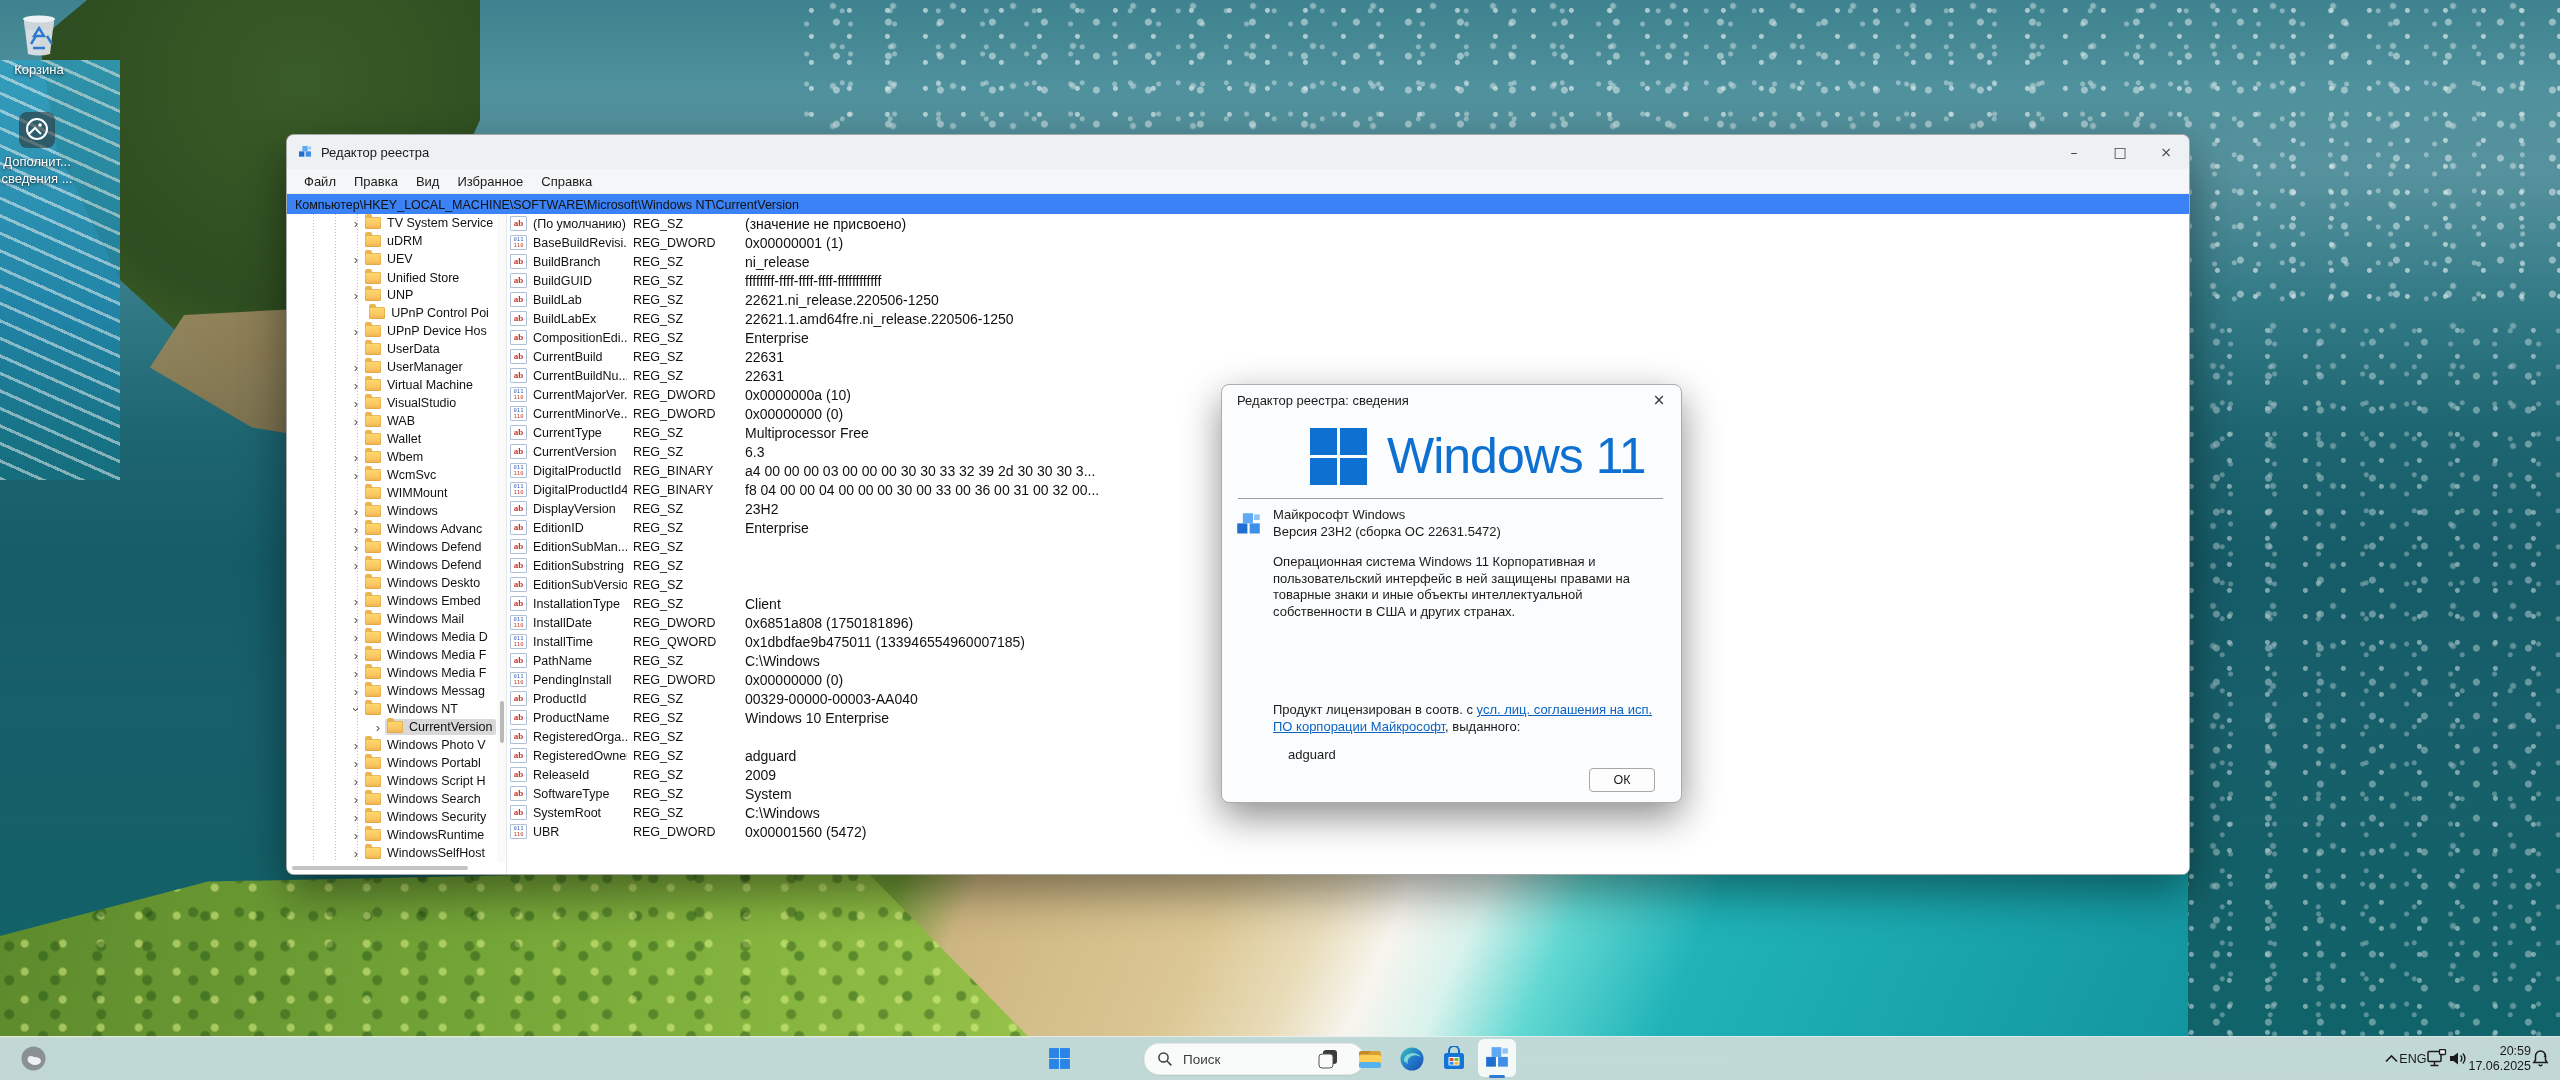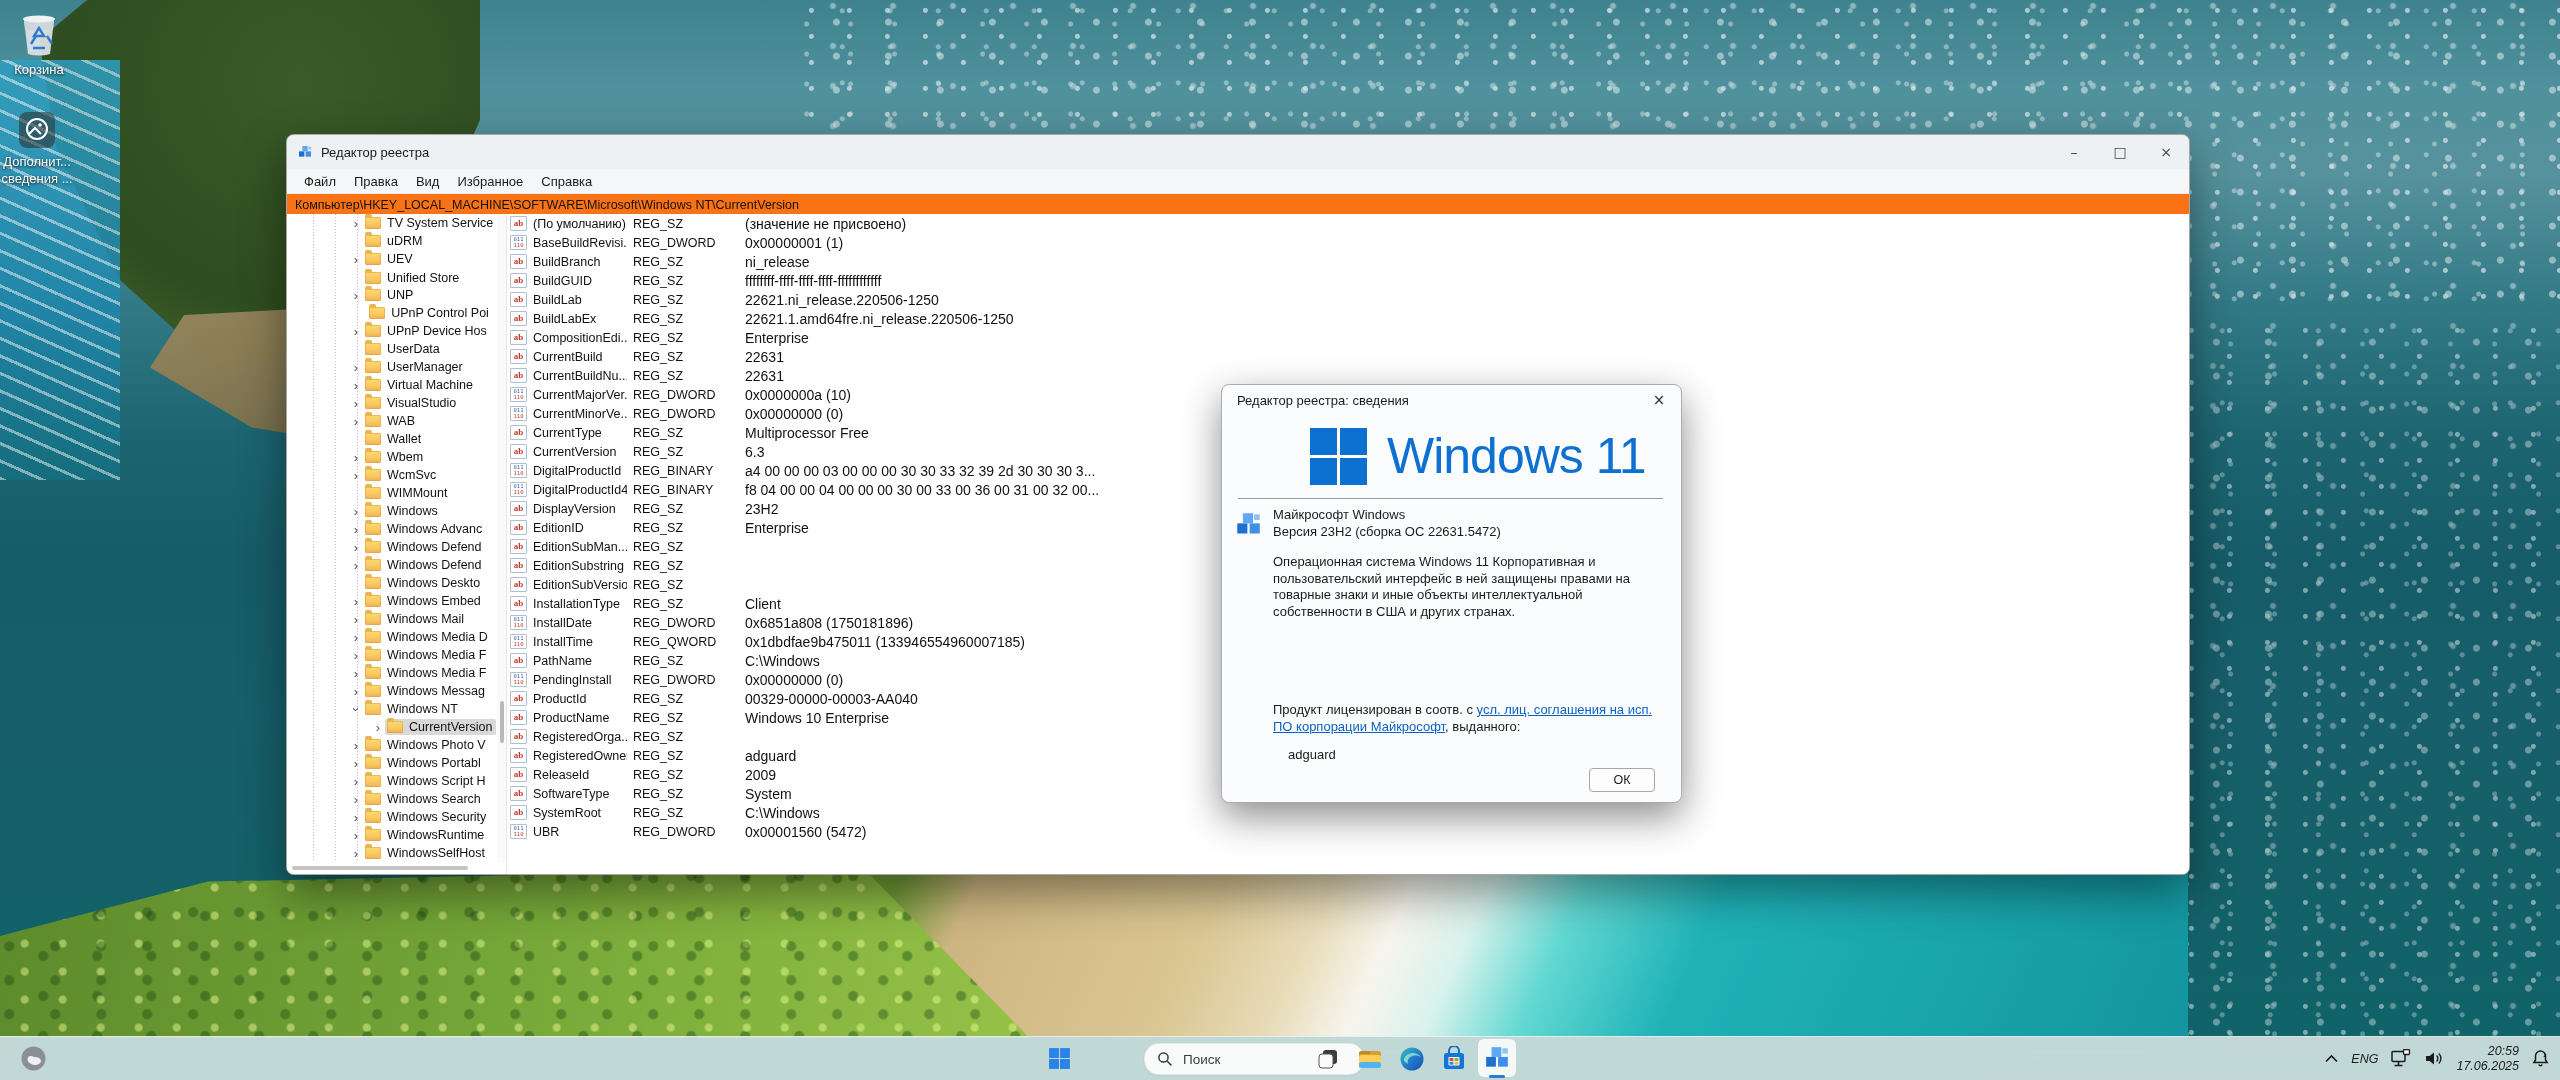--- a/index.html
+++ b/index.html
@@ -41,21 +41,21 @@
   
   #regwin{left:286px;top:134px;width:1902px;height:739px;background:#fff;border:1px solid rgba(60,60,60,.45);
     border-radius:8px;box-shadow:0 18px 45px rgba(0,0,0,.42);overflow:hidden;}
   #titlebar{height:34px;background:#eef1f4;display:flex;align-items:center;}
   #titlebar .ttl{font-size:13px;color:#1b1b1b;margin-left:8px;}
   #winctrls{margin-left:auto;display:flex;height:100%;}
   .wbtn{width:46px;height:100%;display:flex;align-items:center;justify-content:center;
     font-size:14px;color:#444;font-family:"DejaVu Sans",sans-serif;}
   #menubar{height:24px;background:#f5f6f7;display:flex;align-items:center;gap:0;padding-left:8px;border-bottom:1px solid #ececec;text-align:center;}
   .mitem{font-size:13px;color:#1b1b1b;padding:0 9px;}
-  #addrbar{height:21px;background:#f97316;border-bottom:1px solid #e7e7e7;display:flex;align-items:center;}
+  #addrbar{height:21px;background:#3b82f6;border-bottom:1px solid #e7e7e7;display:flex;align-items:center;}
   #addrbar span{font-size:12.5px;color:#111;margin-left:8px;white-space:nowrap;}
   #winbody{position:absolute;left:0;top:79px;right:0;bottom:0;background:#fff;}
   #tree{position:absolute;left:0;top:0;width:210px;bottom:12px;overflow:hidden;background:#fff;
     background-image:repeating-linear-gradient(to bottom,#bdbdbd 0 1px,transparent 1px 3px),
       repeating-linear-gradient(to bottom,#bdbdbd 0 1px,transparent 1px 3px),
       repeating-linear-gradient(to bottom,#bdbdbd 0 1px,transparent 1px 3px);
     background-size:1px 100%,1px 100%,1px 100%;background-position:26px 0,48px 0,70px 0;background-repeat:no-repeat;}
   .trow{height:18px;display:flex;align-items:center;white-space:nowrap;}
   .tarrow{width:14px;font-size:13px;color:#555;display:inline-flex;justify-content:center;flex:none;}
   .tarrow.exp{transform:rotate(90deg);}
@@ -109,21 +109,21 @@
   
   #taskbar{position:absolute;left:0;right:0;bottom:0;height:43px;background:rgba(246,249,243,.78);
     backdrop-filter:blur(26px) saturate(1.4);border-top:1px solid rgba(255,255,255,.35);}
   .tbicon{position:absolute;top:8px;width:27px;height:27px;display:flex;align-items:center;justify-content:center;}
   #searchbox{position:absolute;left:1144px;top:6px;width:218px;height:30px;border-radius:15px;
     background:rgba(255,255,255,.9);border:1px solid rgba(0,0,0,.08);display:flex;align-items:center;box-shadow:0 1px 2px rgba(0,0,0,.06);}
   #searchbox span{font-size:13.5px;color:#3d3d3d;margin-left:10px;}
   #activetile{position:absolute;left:1478px;top:2px;width:38px;height:38px;background:rgba(255,255,255,.82);
     border-radius:6px;display:flex;align-items:center;justify-content:center;}
   #activetile::after{content:"";position:absolute;bottom:-1px;left:11px;width:16px;height:3px;border-radius:2px;background:#2f7ad1;}
-  #tray{position:absolute;right:10px;top:0;height:43px;display:flex;align-items:center;gap:12px;font-style:italic;}
+  #tray{position:absolute;right:10px;top:0;height:43px;display:flex;align-items:center;}
   #traylang{font-size:12.5px;color:#1b1b1b;}
   #trayclock{font-size:12.5px;color:#1b1b1b;text-align:right;line-height:15px;}
   #widgetsbtn{position:absolute;left:20px;top:8px;}
 </style>
 </head>
 <body>
 
 <div id="wallpaper">
   <div class="speck abs" style="left:800px;top:0;right:0;height:320px;opacity:.75;"></div>
   <div class="speck abs" style="left:2180px;top:320px;right:0;bottom:43px;opacity:.6;"></div>

